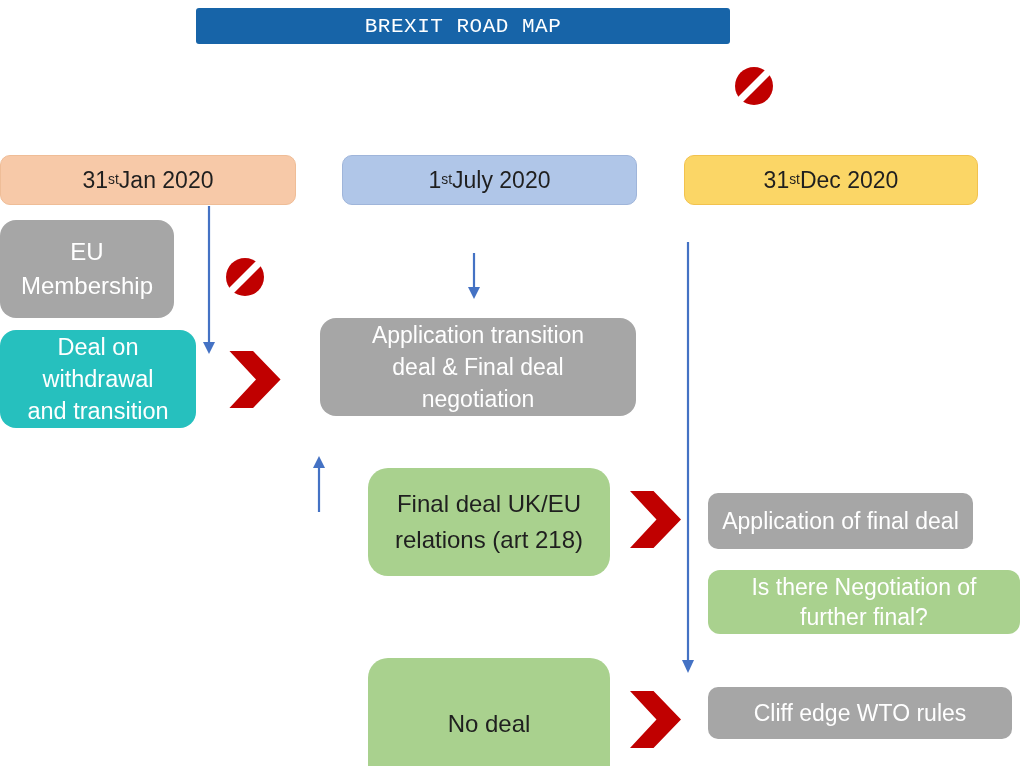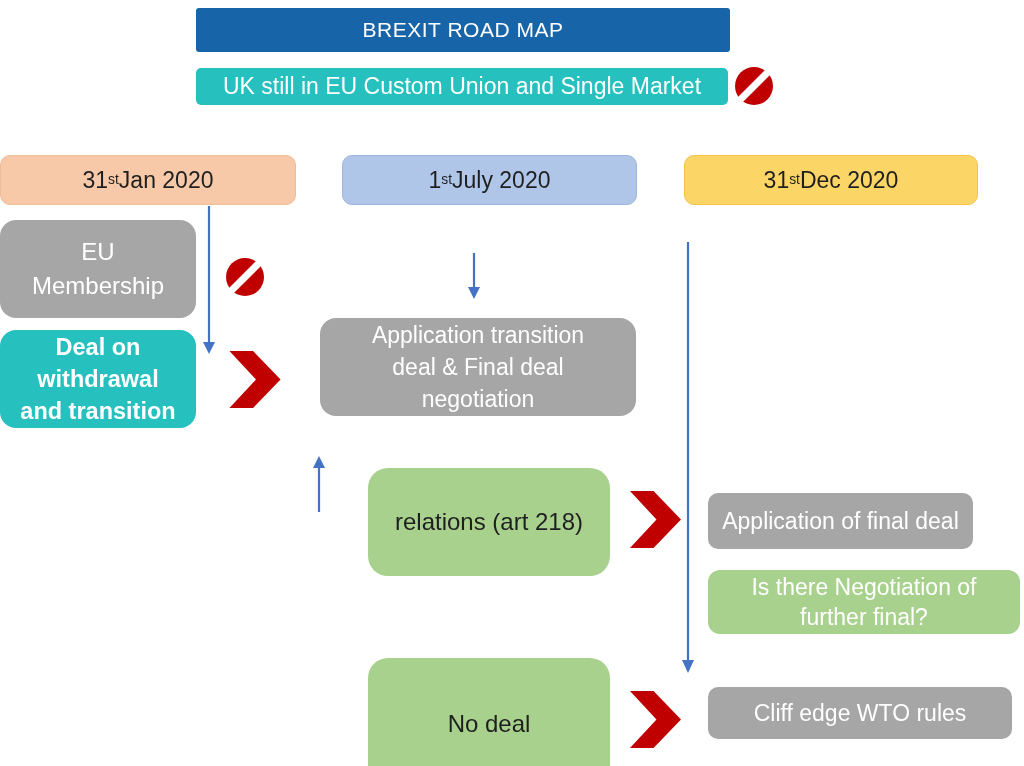--- a/index.html
+++ b/index.html
@@ -7,24 +7,24 @@
     --date-july:#B0C6E8; --date-dec:#FBD666; --box-gray:#A6A6A6;
     --box-green:#A9D18E; --box-teal:#26C0BE; --accent-red:#C00000;
     --arrow-blue:#4472C4; --text-light:#FFFFFF; --text-dark:#1F1F1F;
   }
   html,body{margin:0;padding:0;background:#ffffff;}
   .stage{
     position:relative; width:1024px; height:766px; background:#ffffff;
     font-family:"Liberation Sans", sans-serif; overflow:hidden;
   }
   .title-bar{
-    position:absolute; left:196px; top:8px; width:534px; height:44px;
+    position:absolute; left:196px; top:8px; width:534px; height:36px;
     background:var(--title-bar); border-radius:3px;
     display:flex; align-items:center; justify-content:center;
-    color:var(--text-light); font-size:21px; font-weight:500; letter-spacing:0.5px;
+    color:var(--text-light); font-size:21px; font-weight:500; letter-spacing:0.5px;font-family:Liberation Mono, monospace;
   }
   .banner{
     position:absolute; left:196px; top:68px; width:532px; height:37px;
     background:var(--banner-teal); border-radius:5px;
     display:flex; align-items:center; justify-content:center;
     color:var(--text-light); font-size:23px;
   }
   .date-box{
     position:absolute; top:155px; height:50px; border-radius:10px;
     display:flex; align-items:center; justify-content:center;
@@ -34,26 +34,26 @@
   .date-jan{left:0; width:296px; background:var(--date-jan); border:1px solid #EFBD97;}
   .date-july{left:342px; width:295px; background:var(--date-july); border:1.5px solid #9FB5DA;}
   .date-dec{left:684px; width:294px; background:var(--date-dec); border:1.5px solid #F2C24E;}
   .box{
     position:absolute; display:flex; flex-direction:column;
     align-items:center; justify-content:center; text-align:center;
     box-sizing:border-box;
   }
   .box .ln{display:block;}
   .box-eu-membership{
-    left:0; top:220px; width:196px; height:98px; border-radius:16px;
+    left:0; top:220px; width:174px; height:98px; border-radius:16px;
     background:var(--box-gray); color:var(--text-light); font-size:24px; line-height:34px;
   }
   .box-deal-withdrawal{
     left:0; top:330px; width:196px; height:98px; border-radius:16px;
-    background:var(--box-teal); color:var(--text-light); font-size:23.5px; line-height:32px;font-weight:bold;
+    background:var(--box-teal); color:var(--text-light); font-size:23.5px; line-height:32px;
   }
   .box-application-transition{
     left:320px; top:318px; width:316px; height:98px; border-radius:16px;
     background:var(--box-gray); color:var(--text-light); font-size:23px; line-height:32px;
   }
   .box-final-deal{
     left:368px; top:468px; width:242px; height:108px; border-radius:20px;
     background:var(--box-green); color:var(--text-dark); font-size:24px; line-height:36px;
   }
   .box-application-final{
@@ -85,23 +85,20 @@
 </style>
 </head>
 <body>
 
 <div class="stage">
 
   <div class="title-bar">
     <span>BREXIT ROAD MAP</span>
   </div>
 
-  <div class="banner">
-    <span>UK still in EU Custom Union and Single Market</span>
-  </div>
 
   <svg class="icon ne1" width="40" height="40" viewBox="0 0 40 40">
     <circle cx="20" cy="20" r="19" style="fill:var(--accent-red)"></circle>
     <line x1="-3" y1="43" x2="43" y2="-3" stroke="#ffffff" stroke-width="7"></line>
   </svg>
 
   <div class="date-box date-jan">
     <span>31</span>
       <sup>st</sup>
       <span> Jan 2020</span>
@@ -133,20 +130,21 @@
     <span class="ln">and transition</span>
   </div>
 
   <div class="box box-application-transition">
     <span class="ln">Application transition</span>
     <span class="ln">deal &amp; Final deal</span>
     <span class="ln">negotiation</span>
   </div>
 
   <div class="box box-final-deal">
+    <span class="ln">Final deal UK/EU</span>
     <span class="ln">relations (art 218)</span>
   </div>
 
   <div class="box box-application-final">
     <span class="ln">Application of final deal</span>
   </div>
 
   <div class="box box-further-deals">
     <span class="ln">Is there Negotiation of</span>
     <span class="ln">further final?</span>

